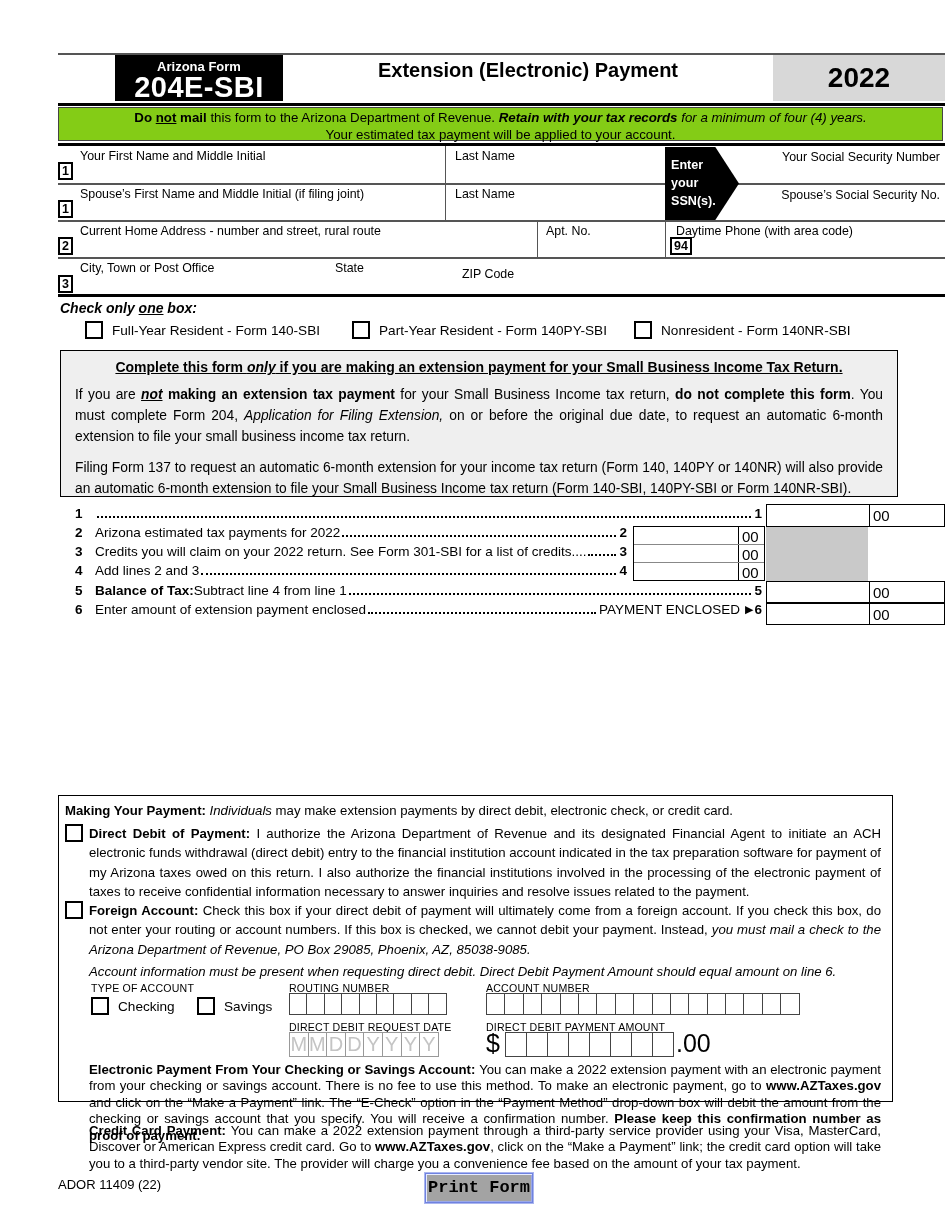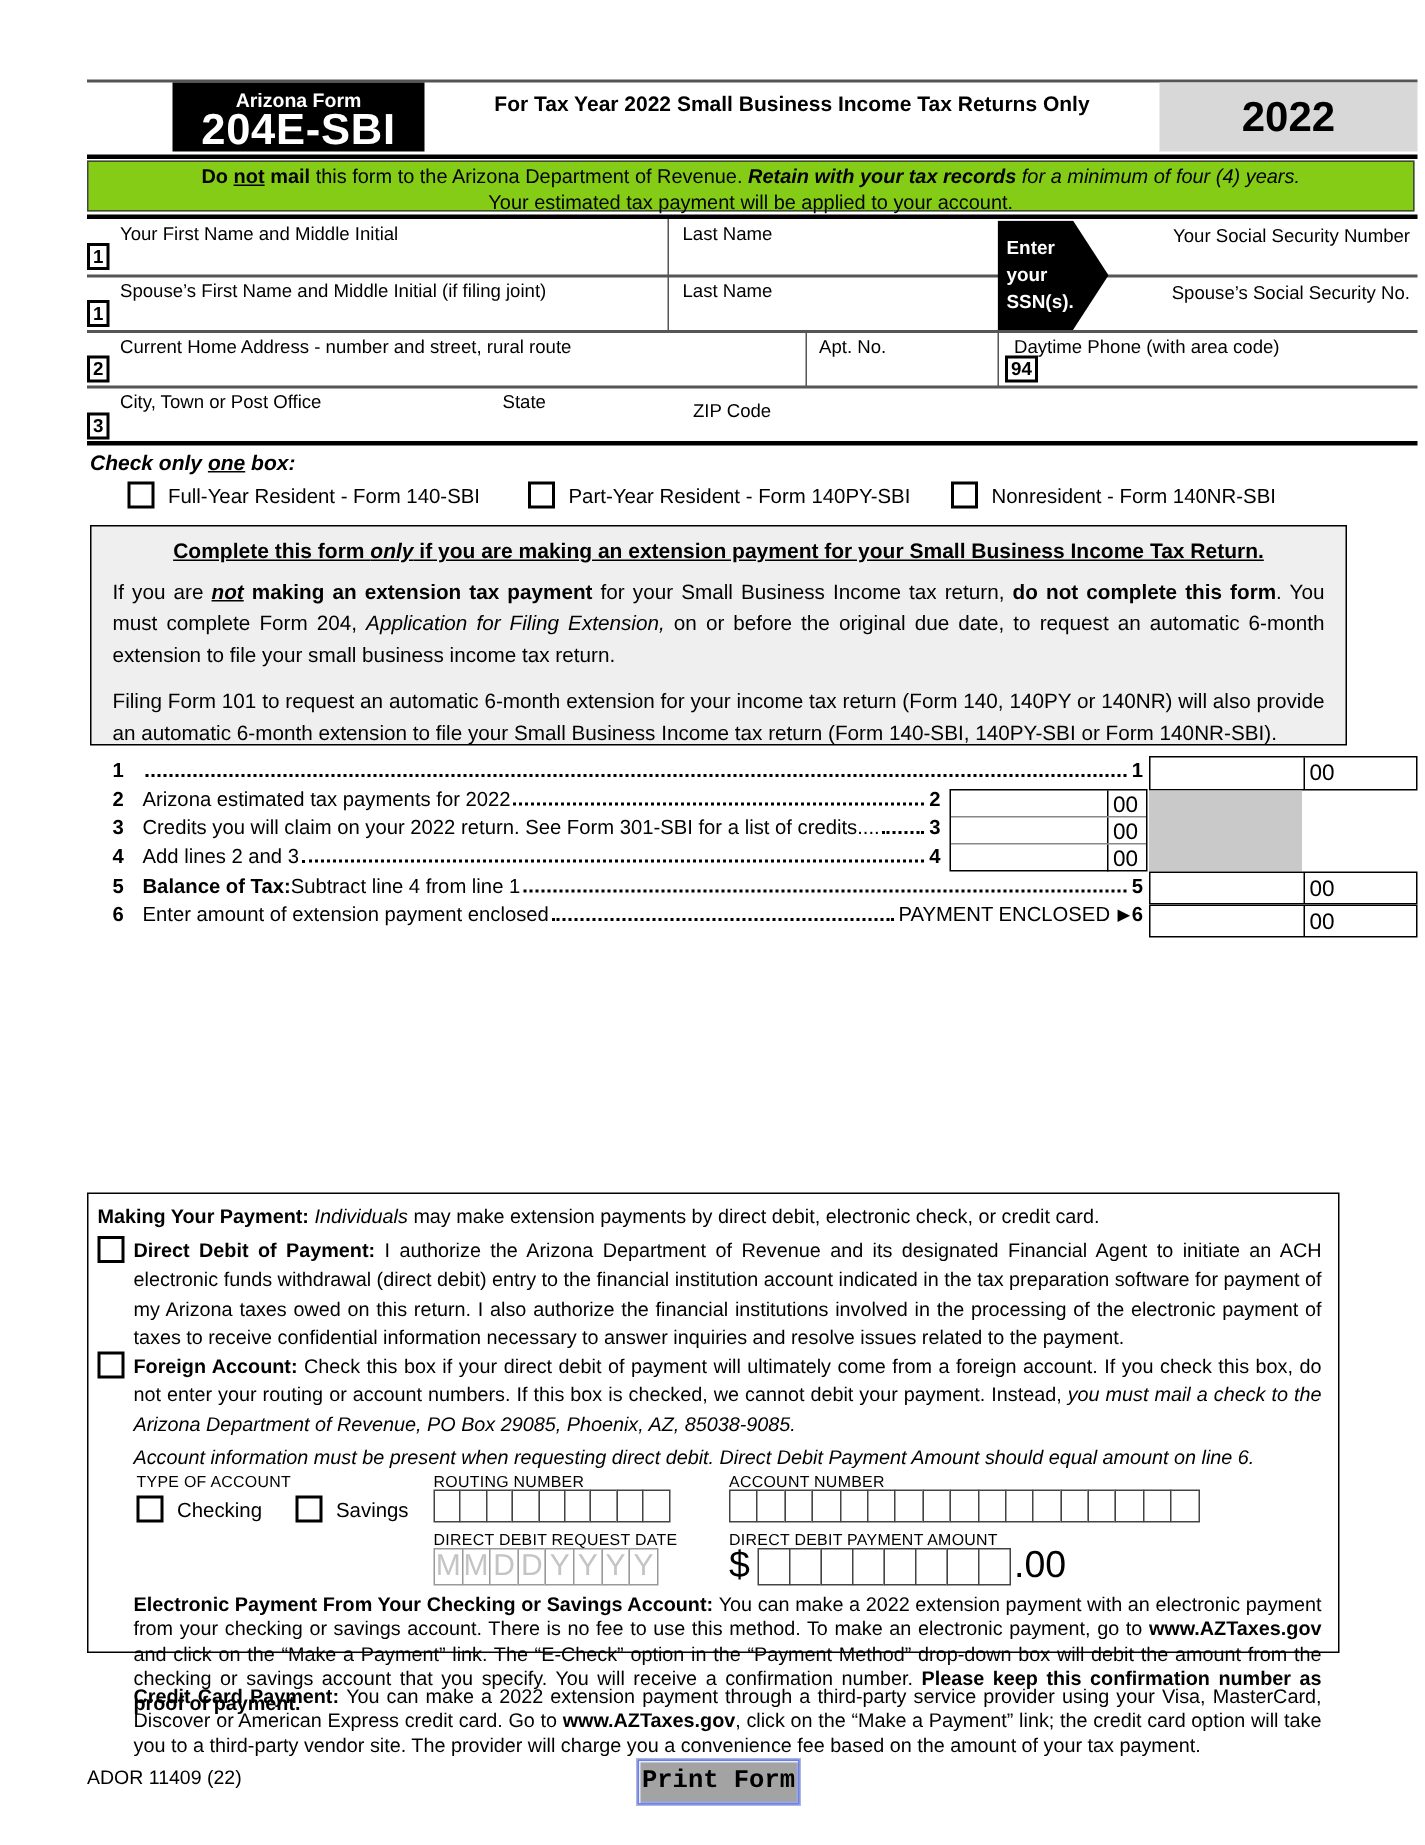--- a/index.html
+++ b/index.html
@@ -51,21 +51,21 @@
 <body>
 
 <div class="hline" style="left:58px;top:53px;width:887px;height:2px;background:#555;"></div>
 
 <div class="headerblack">
   <div style="font-size:13px;font-weight:bold;margin-top:4px;">Arizona Form</div>
   <div style="font-size:29px;font-weight:bold;letter-spacing:0.5px;line-height:26px;">204E-SBI</div>
 </div>
 
 <div class="abs" style="left:283px;top:59px;width:490px;text-align:center;">
-  <div style="font-size:14px;font-weight:bold;margin-top:2px;">For Tax Year 2022 Small Business Income Tax Returns Only</div>
+  <div style="font-size:20px;font-weight:bold;">Extension (Electronic) Payment</div>
 </div>
 
 <div class="abs" style="left:773px;top:55px;width:172px;height:46px;background:#d8d8d8;text-align:center;font-size:28px;font-weight:bold;line-height:46px;">2022</div>
 
 <div class="hline" style="left:58px;top:103px;width:887px;height:3px;"></div>
 <div class="notice">
   <div><b>Do </b><b class="u">not</b><b> mail</b><span> this form to the Arizona Department of Revenue.  </span><b><i>Retain with your tax records</i></b><i> for a minimum of four (4) years.</i></div>
   <div>Your estimated tax payment will be applied to your account.</div>
 </div>
 <div class="hline" style="left:58px;top:143px;width:887px;height:3px;"></div>
@@ -130,21 +130,21 @@
   <span>Part-Year Resident - Form 140PY-SBI</span>
 </div>
 <div class="chkrow" style="left:634px;top:321px;">
   <span class="cb"></span>
   <span>Nonresident - Form 140NR-SBI</span>
 </div>
 
 <div class="instr">
   <div class="hd"><span>Complete this form </span><i>only</i><span> if you are making an extension payment for your Small Business Income Tax Return.</span></div>
   <p><span>If you are </span><b class="u"><i>not</i></b><b> making an extension tax payment</b><span> for your Small Business Income tax return, </span><b>do not complete this form</b><span>.  You must complete Form 204, </span><i>Application for Filing Extension,</i><span> on or before the original due date, to request an automatic 6-month extension to file your small business income tax return.</span></p>
-  <p>Filing Form 101 to request an automatic 6-month extension for your income tax return (Form 140, 140PY or 140NR) will also provide an automatic 6-month extension to file your Small Business Income tax return (Form 140-SBI, 140PY-SBI or Form 140NR-SBI).</p>
+  <p>Filing Form 137 to request an automatic 6-month extension for your income tax return (Form 140, 140PY or 140NR) will also provide an automatic 6-month extension to file your Small Business Income tax return (Form 140-SBI, 140PY-SBI or Form 140NR-SBI).</p>
 </div>
 
 <div class="liner" style="left:75px;top:506px;width:687px;">
   <span class="lnum">1</span>
     <span class="leader"></span>
     <span class="ref">1</span>
 </div>
 <div class="liner" style="left:75px;top:525px;width:552px;">
   <span class="lnum">2</span>
     <span>Arizona estimated tax payments for 2022 </span>

